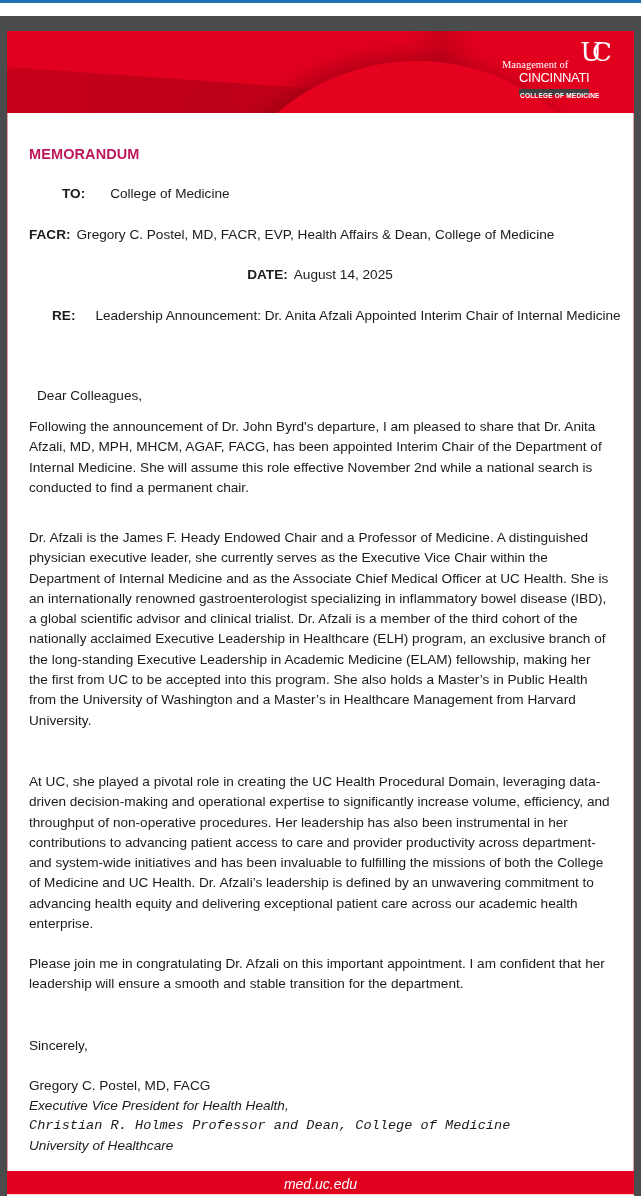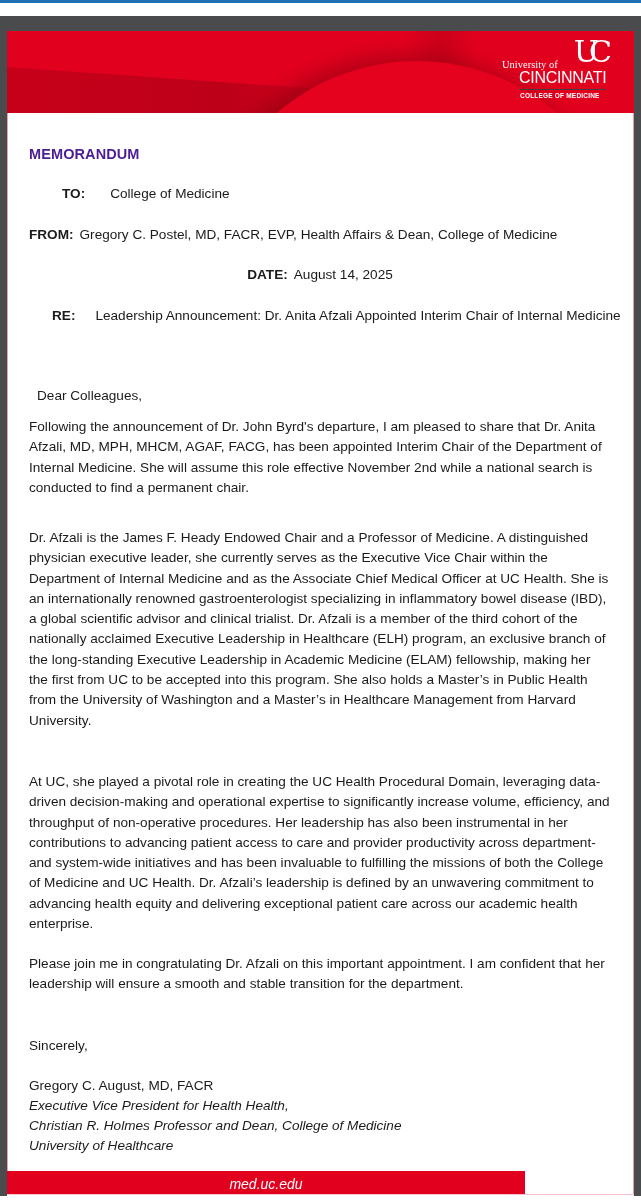--- a/index.html
+++ b/index.html
@@ -36,105 +36,105 @@
       box-shadow: -10px -6px 20px rgba(120,0,10,.45);
     }
     .banner .shade-right {
       position: absolute; left: 400px; top: 0; width: 70px; height: 82px;
       background: linear-gradient(90deg, rgba(160,0,15,0) 0%, rgba(160,0,15,.35) 50%, rgba(160,0,15,0) 100%);
     }
 
     .logo { position: absolute; right: 26px; top: 6px; width: 120px; height: 72px; color: #ffffff; }
     .logo .uc-mark {
       position: absolute; right: 6px; top: 0; font-family: "DejaVu Serif", serif;
-      font-size: 30px; line-height: 30px; letter-spacing: -10px; color: #fff;
+      font-size: 26px; line-height: 30px; letter-spacing: -10px; color: #fff;
     }
     .logo .univ-of {
       position: absolute; left: 14px; top: 22px; font-family: "Liberation Serif", serif;
       font-size: 10.5px; color: #fff;
     }
     .logo .cincinnati {
       position: absolute; left: 31px; top: 32px; font-family: "Liberation Sans", sans-serif;
-      font-size: 16px; line-height: 18px; letter-spacing: -0.3px; color: #fff;
-      border-bottom: 1px solid #404040; padding-bottom: 2px;
+      font-size: 13px; line-height: 18px; letter-spacing: -0.3px; color: #fff;
+      border-bottom: 6px solid #404040; padding-bottom: 2px;
     }
     .logo .college {
       position: absolute; left: 32px; top: 55px; font-size: 6.5px; font-weight: bold;
       letter-spacing: .2px; color: #fff;
     }
 
     .content {
       position: absolute; left: 29px; top: 144px; width: 582px;
       color: #1b1b1b; font-size: 13.6px; line-height: 20.3px;
     }
-    .memo-title { color: #4c1d95; font-weight: bold; font-size: 14.5px; letter-spacing: 0.1px; }
+    .memo-title { color: #be185d; font-weight: bold; font-size: 14.5px; letter-spacing: 0.1px; }
     .hdr-row { position: absolute; left: 0; width: 582px; }
     .hdr-label { font-weight: bold; }
     .justify { text-align: justify; text-align-last: left; margin-left: 23px; }
 
     .para { position: absolute; left: 0; width: 582px; }
 
     .sig-italic { font-style: italic; }
 
     .footer-bar {
-      position: absolute; left: 7px; top: 1171px; width: 518px; height: 23px;
+      position: absolute; left: 7px; top: 1171px; width: 627px; height: 23px;
       background: #e2001f; text-align: center; color: #ffffff;
       font-style: italic; font-size: 14px; line-height: 26px;
     }
     .footer-pink { position: absolute; left: 7px; top: 1194px; width: 627px; height: 6px; background: #ffffff; border-top: 1px solid #f7c4cd; }
   </style>
 </head>
 <body>
 
 <div class="top-strip"></div>
 <div class="top-white"></div>
 <div class="frame"></div>
 <div class="page"></div>
 
 <div class="banner">
   <div class="swoosh1"></div>
   <div class="shade-right"></div>
   <div class="circle"></div>
   <div class="logo">
     <span class="uc-mark">UC</span>
-    <span class="univ-of">University of</span>
+    <span class="univ-of">Management of</span>
     <span class="cincinnati">CINCINNATI</span>
     <span class="college">COLLEGE OF MEDICINE</span>
   </div>
 </div>
 
 <div class="content">
   <div class="hdr-row memo-title" style="top:0;">MEMORANDUM</div>
 
   <div class="hdr-row" style="top:40px;margin-left:33px;">
     <span class="hdr-label">TO:</span><span style="display:inline-block;width:25px;"></span><span>College of Medicine</span>
   </div>
 
   <div class="hdr-row" style="top:81px;">
-    <span class="hdr-label">FROM:</span><span style="display:inline-block;width:6px;"></span><span>Gregory C. Postel, MD, FACR, EVP, Health Affairs &amp; Dean, College of Medicine</span>
+    <span class="hdr-label">FACR:</span><span style="display:inline-block;width:6px;"></span><span>Gregory C. Postel, MD, FACR, EVP, Health Affairs &amp; Dean, College of Medicine</span>
   </div>
 
   <div class="hdr-row" style="top:121px;text-align:center;">
     <span class="hdr-label">DATE:</span><span style="display:inline-block;width:6px;"></span><span>August 14, 2025</span>
   </div>
 
   <div class="hdr-row justify" style="top:162px;">
     <span class="hdr-label">RE:</span><span style="display:inline-block;width:20px;"></span><span>Leadership Announcement: Dr. Anita Afzali Appointed Interim Chair of Internal Medicine</span>
   </div>
 
   <div class="para" style="top:242px;margin-left:8px;">Dear Colleagues,</div>
 
   <div class="para" style="top:273px;">Following the announcement of Dr. John Byrd's departure, I am pleased to share that Dr. Anita Afzali, MD, MPH, MHCM, AGAF, FACG, has been appointed Interim Chair of the Department of Internal Medicine. She will assume this role effective November 2nd while a national search is conducted to find a permanent chair.</div>
   <div class="para" style="top:384px;">Dr. Afzali is the James F. Heady Endowed Chair and a Professor of Medicine. A distinguished physician executive leader, she currently serves as the Executive Vice Chair within the Department of Internal Medicine and as the Associate Chief Medical Officer at UC Health. She is an internationally renowned gastroenterologist specializing in inflammatory bowel disease (IBD), a global scientific advisor and clinical trialist. Dr. Afzali is a member of the third cohort of the nationally acclaimed Executive Leadership in Healthcare (ELH) program, an exclusive branch of the long-standing Executive Leadership in Academic Medicine (ELAM) fellowship, making her the first from UC to be accepted into this program. She also holds a Master’s in Public Health from the University of Washington and a Master’s in Healthcare Management from Harvard University.</div>
   <div class="para" style="top:628px;">At UC, she played a pivotal role in creating the UC Health Procedural Domain, leveraging data-driven decision-making and operational expertise to significantly increase volume, efficiency, and throughput of non-operative procedures. Her leadership has also been instrumental in her contributions to advancing patient access to care and provider productivity across department- and system-wide initiatives and has been invaluable to fulfilling the missions of both the College of Medicine and UC Health. Dr. Afzali’s leadership is defined by an unwavering commitment to advancing health equity and delivering exceptional patient care across our academic health enterprise.</div>
   <div class="para" style="top:810px;">Please join me in congratulating Dr. Afzali on this important appointment. I am confident that her leadership will ensure a smooth and stable transition for the department.</div>
 
   <div class="para" style="top:892px;">Sincerely,</div>
-  <div class="para" style="top:932px;">Gregory C. August, MD, FACR</div>
+  <div class="para" style="top:932px;">Gregory C. Postel, MD, FACG</div>
   <div class="para sig-italic" style="top:952px;">Executive Vice President for Health Health,</div>
-  <div class="para sig-italic" style="top:972px;">Christian R. Holmes Professor and Dean, College of Medicine</div>
+  <div class="para sig-italic" style="top:972px;font-family:Liberation Mono, monospace;">Christian R. Holmes Professor and Dean, College of Medicine</div>
   <div class="para sig-italic" style="top:992px;">University of Healthcare</div>
 </div>
 
 <div class="footer-bar">
   <span>med.uc.edu</span>
 </div>
 <div class="footer-pink"></div>
 
 </body></html>

